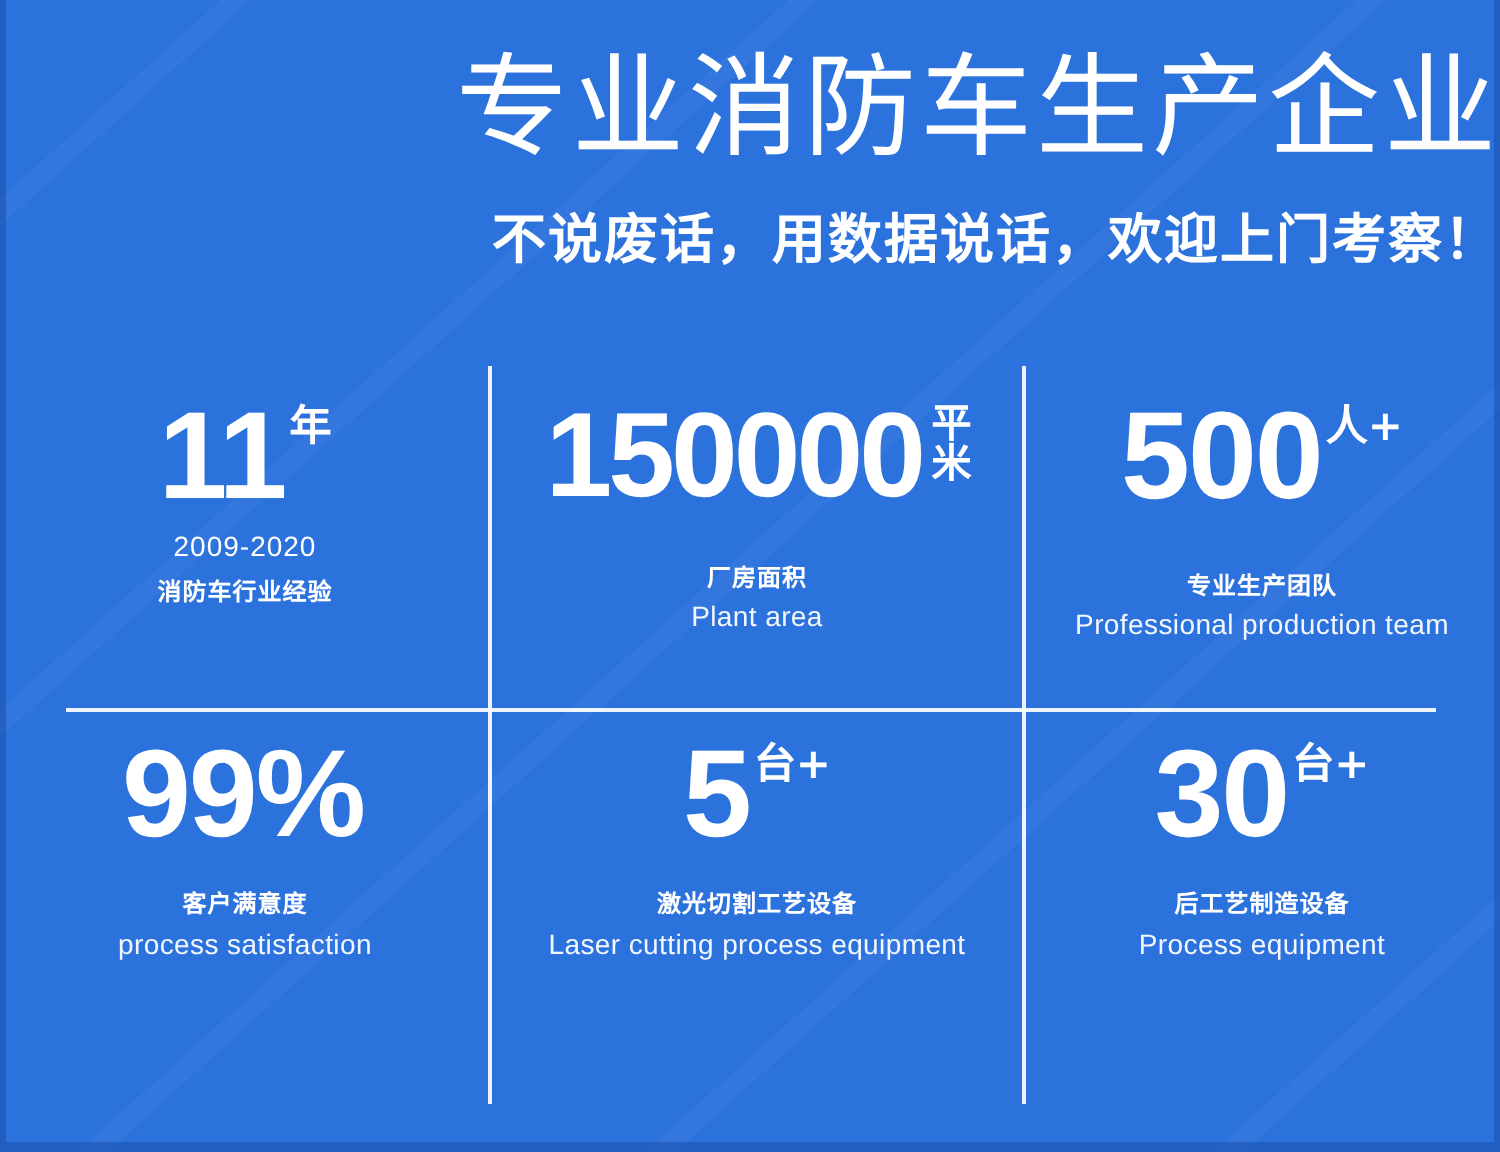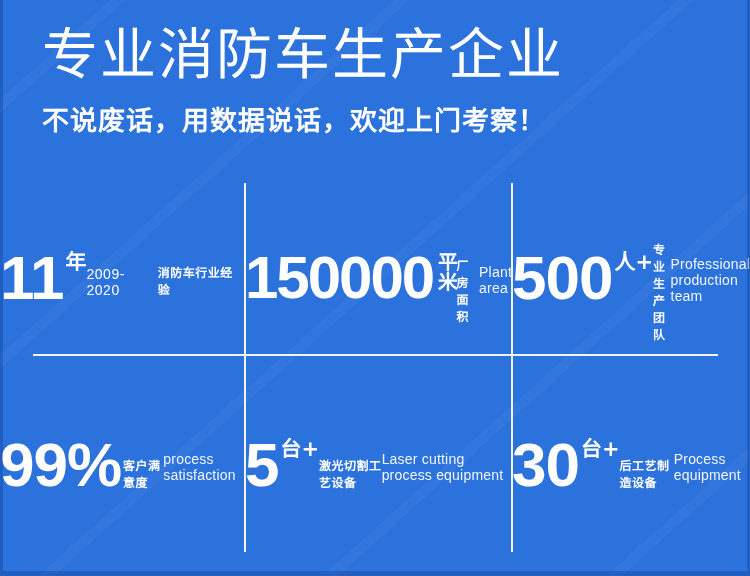--- a/index.html
+++ b/index.html
@@ -55,21 +55,21 @@
     border-right:3px solid rgba(8,50,130,.30);
     border-bottom:5px solid rgba(8,50,130,.30);
     z-index:5;
   }
 
   
   .header {
     position:relative;
     z-index:2;
     padding-top:26px;
-    text-align:left;
+    text-align:right;
     padding-left:42px;
   }
 
   .headline {
     font-size:56px;
     line-height:1.05;
     font-weight:400;
     letter-spacing:2px;
     color:#ffffff;
     font-family:"DejaVu Sans","Liberation Sans",sans-serif;
@@ -111,20 +111,21 @@
     z-index:3;
     opacity:.92;
   }
   .divider.v1 { left:244px; top:5px;   width:2px;  height:369px; }
   .divider.v2 { left:511px; top:5px;   width:2px;  height:369px; }
   .divider.h1 { left:33px;  top:176px; width:685px; height:2px; }
 
   .cell {
     position:relative;
     display:flex;
+    flex-direction:column;
     align-items:center;
     justify-content:flex-start;
     padding-top:22px;
   }
   .cell.r2 { padding-top:14px; }
 
   
   .figure {
     display:flex;
     align-items:flex-start;

